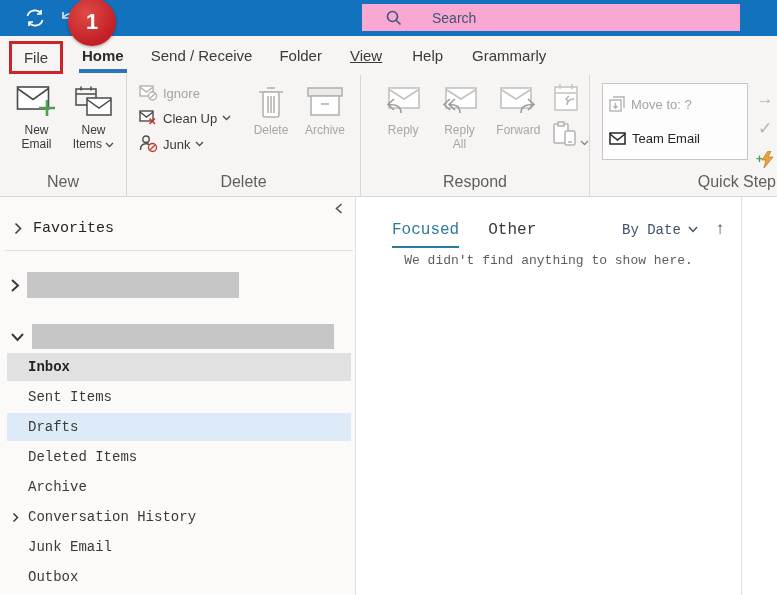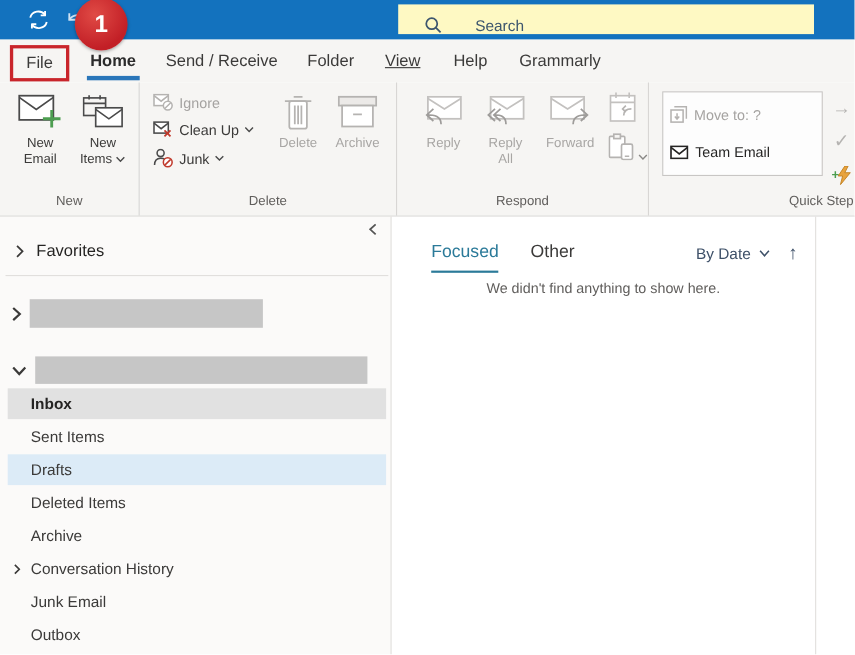--- a/index.html
+++ b/index.html
@@ -4,42 +4,42 @@
 <style>
   * { margin:0; padding:0; box-sizing:border-box; }
   body { font-family:"Liberation Sans", sans-serif; background:#fff; }
   .app { position:relative; width:777px; height:595px; background:#fff; overflow:hidden; }
 
   
   .titlebar { position:absolute; top:0; left:0; width:777px; height:36px; background:#1372be; }
   .tb-icon { position:absolute; top:8px; }
   .sync { left:24px; }
   .undo { left:61px; top:10px; }
-  .searchbox { position:absolute; left:362px; top:4px; width:378px; height:27px; background:#fef9c3; display:flex; align-items:flex-end; cursor:text; }
+  .searchbox { position:absolute; left:362px; top:4px; width:378px; height:27px; background:#f9a8d4; display:flex; align-items:center; cursor:text; }
   .searchbox svg { margin-left:24px; }
   .search-text { margin-left:30px; font-size:14px; color:#3d566e; }
   .badge { position:absolute; left:68px; top:-2px; width:48px; height:48px; border-radius:50%; background:radial-gradient(circle at 38% 32%, #e04a45, #c21f26 70%); z-index:30;
            display:flex; align-items:center; justify-content:center; color:#fff; font-size:22px; font-weight:bold; box-shadow:0 1px 3px rgba(0,0,0,.35); }
 
   
   .tabrow { position:absolute; top:36px; left:0; width:777px; height:39px; background:#f6f5f3; display:flex; align-items:center; padding-left:9px; }
   .filebox { width:54px; height:33px; border:3px solid #c9252b; display:flex; align-items:center; justify-content:center; margin-top:3px; cursor:pointer; }
   .tab { font-size:15px; color:#3b3a39; cursor:pointer; white-space:nowrap; }
   .tab-home { margin-left:19px; font-weight:700; color:#2b2b2b; position:relative; }
   .tab-home::after { content:""; position:absolute; left:-3px; right:-3px; bottom:-9px; height:4px; background:#2a76b9; }
   .tab-sr { margin-left:27px; } .tab-folder { margin-left:27px; } .tab-view { margin-left:28px;text-decoration:underline; }
   .tab-help { margin-left:30px; } .tab-gram { margin-left:29px; }
 
   
   .ribbon { position:absolute; top:75px; left:0; width:777px; height:122px; background:#f6f5f3; border-bottom:1px solid #d8d6d4; display:flex; }
   .rgroup { height:100%; display:flex; flex-direction:column; border-right:1px solid #d8d6d4; overflow:hidden; }
   .rgroup:last-child { border-right:none;justify-content:center; }
   .g-new { width:127px; } .g-del { width:234px; } .g-resp { width:229px; } .g-quick { flex:1; }
   .rbody { flex:1; display:flex; }
-  .rlabel { height:23px; text-align:center; font-size:12px; color:#605e5c; line-height:18px; }
+  .rlabel { height:23px; text-align:center; font-size:16px; color:#605e5c; line-height:18px; }
   .rlabel-right { text-align:right; white-space:nowrap; padding-right:1px; }
 
   .bigbtn { width:57px; display:flex; flex-direction:column; align-items:center; padding-top:6px; cursor:pointer; }
   .bigbtn .bicon { height:42px; display:flex; align-items:center; justify-content:center; }
   .bigbtn .blbl { font-size:12px; line-height:14px; text-align:center; color:#3b3a39; width:50px; }
   .bigbtn.disabled { cursor:default; } .bigbtn.disabled .blbl { color:#a8a6a4; }
 
   .smallcol { width:118px; display:flex; flex-direction:column; padding:10px 0 0 12px; gap:9px; }
   .smallbtn { display:flex; align-items:center; gap:5px; font-size:13px; color:#3b3a39; cursor:pointer; white-space:nowrap; }
   .smallbtn.disabled { color:#a5a3a1; cursor:default; }
@@ -52,21 +52,21 @@
   .qrow { display:flex; align-items:center; gap:6px; font-size:13px; color:#a5a3a1; height:22px; cursor:pointer; white-space:nowrap; }
   .qrow.enabled { color:#252423; }
   .qicons { display:flex; flex-direction:column; justify-content:space-between; padding:6px 0 4px 8px; }
   .qico { color:#b5b3b1; font-size:17px; line-height:20px; cursor:pointer; text-align:center; }
   .bolt { display:flex; align-items:center; }
   .bolt .plus { color:#4d9e50; font-weight:bold; font-size:12px; margin-right:-2px; }
 
   .chev { flex:0 0 auto; }
 
   
-  .content { position:absolute; top:197px; left:0; width:777px; height:398px; display:flex; }
+  .content { position:absolute; top:197px; left:0; width:777px; height:398px; display:flex;font-family:Liberation Mono, monospace; }
 
   .sidebar { width:356px; background:#fbfaf9; border-right:1px solid #e1dfdd; position:relative; }
   .collapse { position:absolute; top:6px; right:12px; cursor:pointer; }
   .fav { margin:23px 0 0 14px; display:flex; align-items:center; gap:11px; font-size:15px; color:#252423; cursor:pointer; }
   .sdivider { margin:13px 0 0 5px; width:348px; border-top:1px solid #e1dfdd; }
   .acct { display:flex; align-items:center; gap:7px; padding-left:10px; cursor:pointer; }
   .acct1 { margin-top:21px; } .acct2 { margin-top:26px; }
   .redact { background:#c6c6c6; height:26px; }
   .r1 { width:212px; } .r2 { width:302px; height:25px; }
   .folders { margin-top:4px; }

